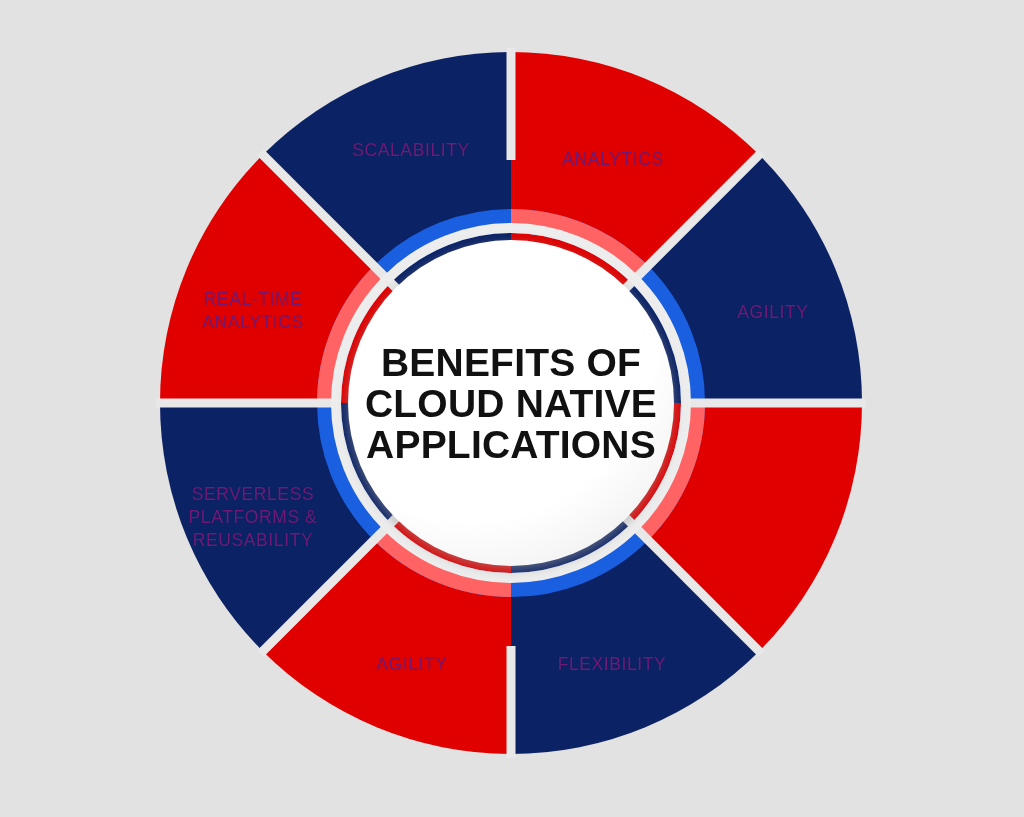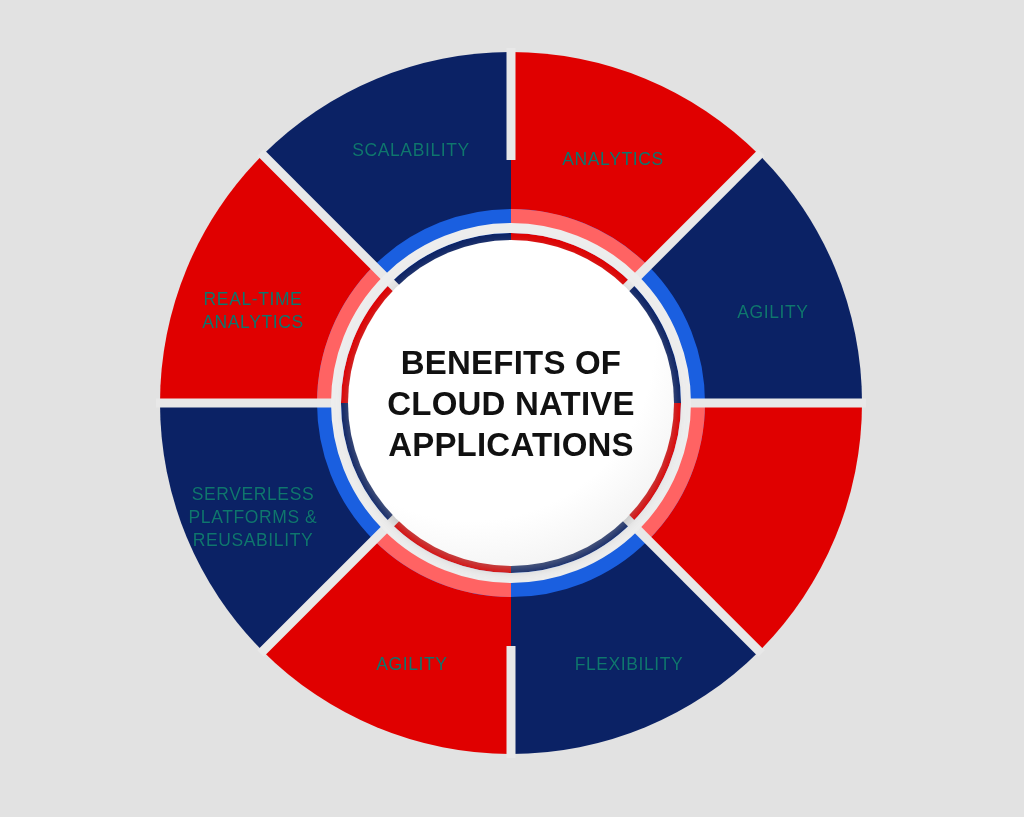--- a/index.html
+++ b/index.html
@@ -29,21 +29,21 @@
   }
 
   svg#wheel {
     display: block;
     width: 1024px;
     height: 817px;
   }
 
   .seg-label {
     position: absolute;
-    color: #0f766e;
+    color: #701a75;
     font-family: "Liberation Sans", sans-serif;
     font-size: 17.5px;
     letter-spacing: 0.6px;
     line-height: 23px;
     text-align: center;
     transform: translate(-50%, -50%);
     white-space: pre;
     pointer-events: none;
     text-shadow: 0 0 1px rgba(0,0,0,0.10);
   }
@@ -51,21 +51,21 @@
   .center-title {
     position: absolute;
     left: 511px;
     top: 403px;
     transform: translate(-50%, -50%);
     width: 300px;
     text-align: center;
     color: #111111;
     font-family: "Liberation Sans", sans-serif;
     font-weight: bold;
-    font-size: 33px;
+    font-size: 39px;
     line-height: 41px;
     letter-spacing: 0.2px;
     white-space: pre-line;
   }
 </style>
 </head>
 <body>
 
 <div id="infographic">
 
@@ -128,21 +128,21 @@
 
       <circle cx="511" cy="403" r="163" fill="url(#centerFill)" filter="url(#centerShadow)"></circle>
     </svg>
   </div>
 
   <div class="seg-label" style="left:613px; top:159px;">ANALYTICS</div>
 
   <div class="seg-label" style="left:773px; top:312px;">AGILITY</div>
 
 
-  <div class="seg-label" style="left:612px; top:664px;margin-left:17px;">FLEXIBILITY</div>
+  <div class="seg-label" style="left:612px; top:664px;">FLEXIBILITY</div>
 
   <div class="seg-label" style="left:412px; top:664px;">AGILITY</div>
 
   <div class="seg-label" style="left:253px; top:311px;">REAL-TIME
 ANALYTICS</div>
 
   <div class="seg-label" style="left:253px; top:517px;">SERVERLESS
 PLATFORMS &amp;
 REUSABILITY</div>
 

